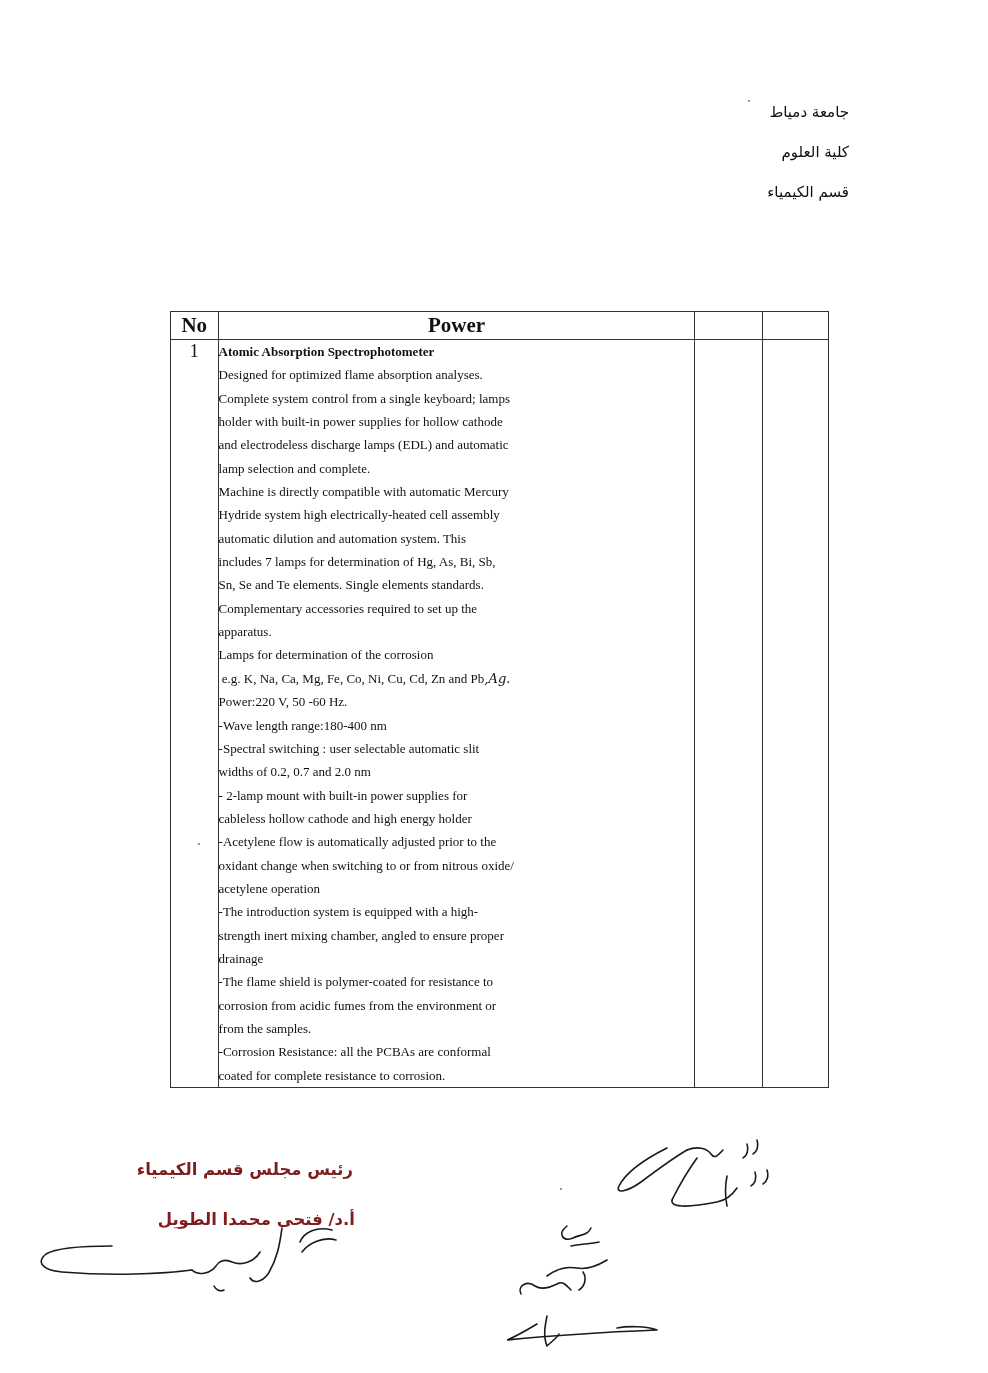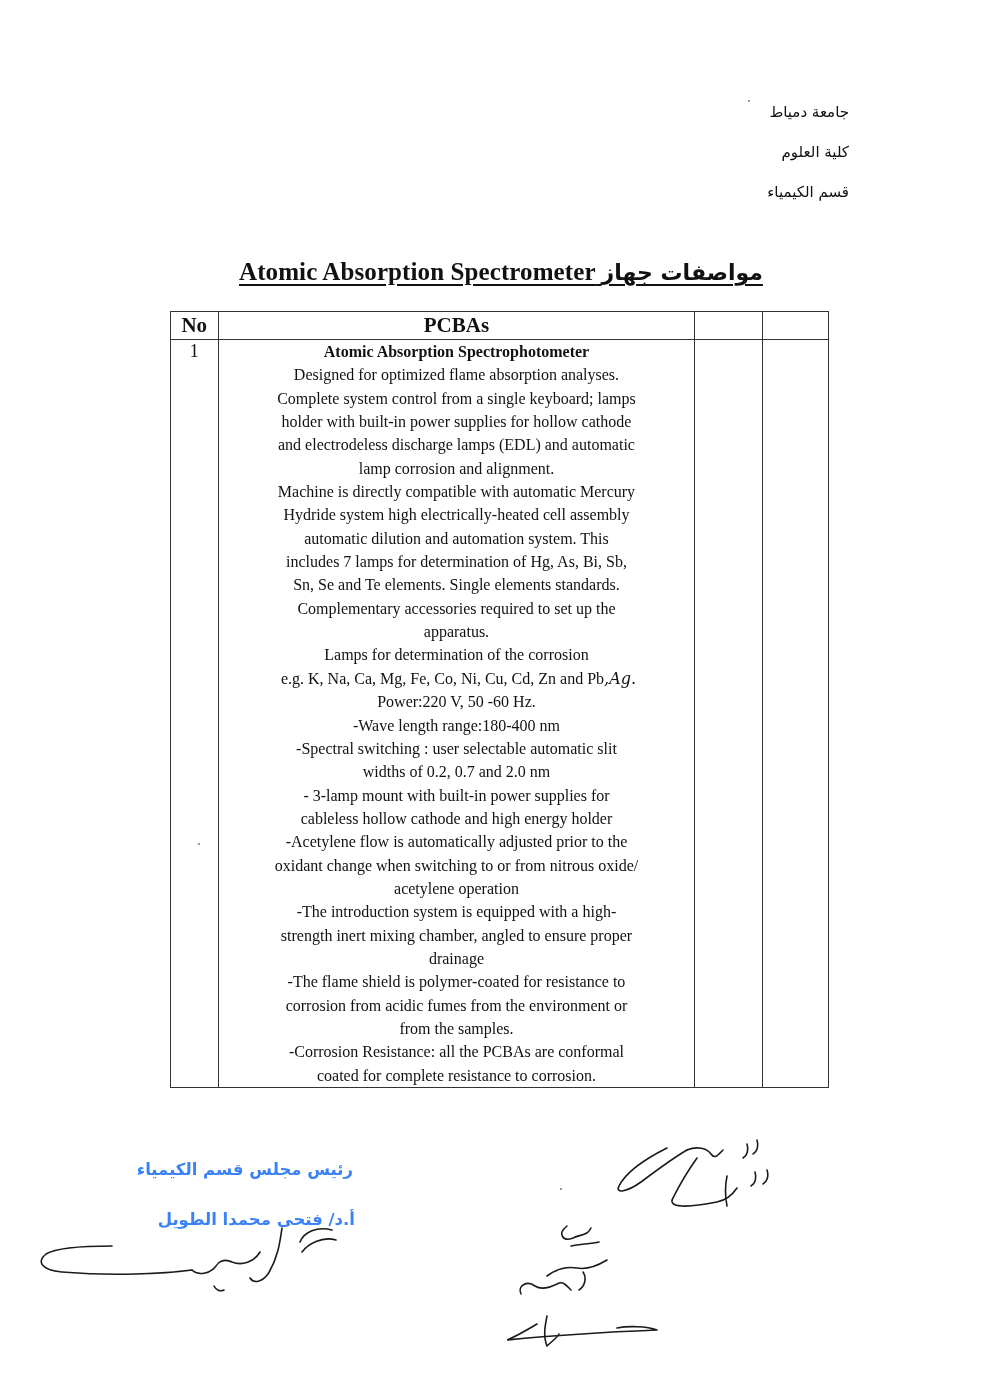--- a/index.html
+++ b/index.html
@@ -26,82 +26,78 @@
     }
     table.spec th, table.spec td { border: 1.5px solid #333; vertical-align: top; padding: 0; margin-top: 44px; }
     table.spec th {
       font-weight: bold; font-size: 21px; height: 27px; line-height: 27px; text-align: center;
     }
     th.no, td.no { width: 46px; }
     th.item, td.item { width: 470px; }
     th.c3, td.c3 { width: 66px; }
     th.c4, td.c4 { width: 64px; }
     td.no { text-align: center; font-size: 18px; line-height: 22px; padding-top: 2px; }
-    td.item { padding: 24px 8px 2px 10px; font-size: 16px; line-height: 23.35px; height: 745px; text-align: center; }
+    td.item { padding: 24px 8px 2px 10px; font-size: 13px; line-height: 23.35px; height: 745px; }
     .item-heading { font-weight: bold; display: block; }
     .line { display: block; white-space: nowrap; }
     .hand { font-family: "DejaVu Serif", serif; font-style: italic; }
     .footer-ar {
       position: absolute; direction: rtl; text-align: left;
-      font-family: "DejaVu Sans", sans-serif; font-weight: bold; font-size: 16.5px; color: #3b82f6;
+      font-family: "DejaVu Sans", sans-serif; font-weight: bold; font-size: 16.5px; color: #7f1d1d;
     }
     .sig { position: absolute; }
     .sig path { fill: none; stroke: #1a1a1a; stroke-width: 1.6; stroke-linecap: round; stroke-linejoin: round; }
     .speck { position: absolute; width: 2px; height: 2px; background: #777; border-radius: 50%; }
   </style>
 </head>
 <body>
 
 <div class="page">
 
   <div class="letterhead">
     <div>جامعة دمياط</div>
     <div>كلية العلوم</div>
     <div>قسم الكيمياء</div>
   </div>
   <span class="speck" style="left:731px;top:100px;"></span>
 
-  <div class="title">
-    <span>Atomic Absorption Spectrometer</span>
-    <span class="ar">مواصفات جهاز</span>
-  </div>
 
   <table class="spec">
     <thead>
       <tr>
         <th class="no">No</th>
-        <th class="item">PCBAs</th>
+        <th class="item">Power</th>
         <th class="c3"></th>
         <th class="c4"></th>
       </tr>
     </thead>
     <tbody>
       <tr>
         <td class="no">1</td>
         <td class="item">
           <span class="item-heading">Atomic Absorption Spectrophotometer</span>
           <span class="line">Designed for optimized flame absorption analyses.</span>
           <span class="line">Complete system control from a single keyboard; lamps</span>
           <span class="line">holder with built-in power supplies for hollow cathode</span>
           <span class="line">and electrodeless discharge lamps (EDL) and automatic</span>
-          <span class="line">lamp corrosion and alignment.</span>
+          <span class="line">lamp selection and complete.</span>
           <span class="line">Machine is directly compatible with automatic Mercury</span>
           <span class="line">Hydride system high electrically-heated cell assembly</span>
           <span class="line">automatic dilution and automation system.  This</span>
           <span class="line">includes 7 lamps for determination of Hg, As, Bi, Sb,</span>
           <span class="line">Sn, Se and Te elements. Single elements standards.</span>
           <span class="line">Complementary accessories required to set up the</span>
           <span class="line">apparatus.</span>
           <span class="line">Lamps for determination of the corrosion</span>
           <span class="line"><span style="white-space:pre;"> e.g. K, Na, Ca, Mg, Fe, Co, Ni, Cu, Cd, Zn and Pb</span><span class="hand">,Ag.</span></span>
           <span class="line">Power:220 V, 50 -60 Hz.</span>
           <span class="line">-Wave length range:180-400 nm</span>
           <span class="line">-Spectral switching : user selectable automatic slit</span>
           <span class="line">widths of 0.2, 0.7 and 2.0 nm</span>
-          <span class="line">- 3-lamp mount with built-in power supplies for</span>
+          <span class="line">- 2-lamp mount with built-in power supplies for</span>
           <span class="line">cableless hollow cathode and high energy holder</span>
           <span class="line">-Acetylene flow is automatically adjusted prior to the</span>
           <span class="line">oxidant change when switching to or from nitrous oxide/</span>
           <span class="line">acetylene operation</span>
           <span class="line">-The introduction system is equipped with a high-</span>
           <span class="line">strength inert mixing chamber, angled to ensure proper</span>
           <span class="line">drainage</span>
           <span class="line">-The flame shield is polymer-coated for resistance to</span>
           <span class="line">corrosion from acidic fumes from the environment or</span>
           <span class="line">from the samples.</span>

